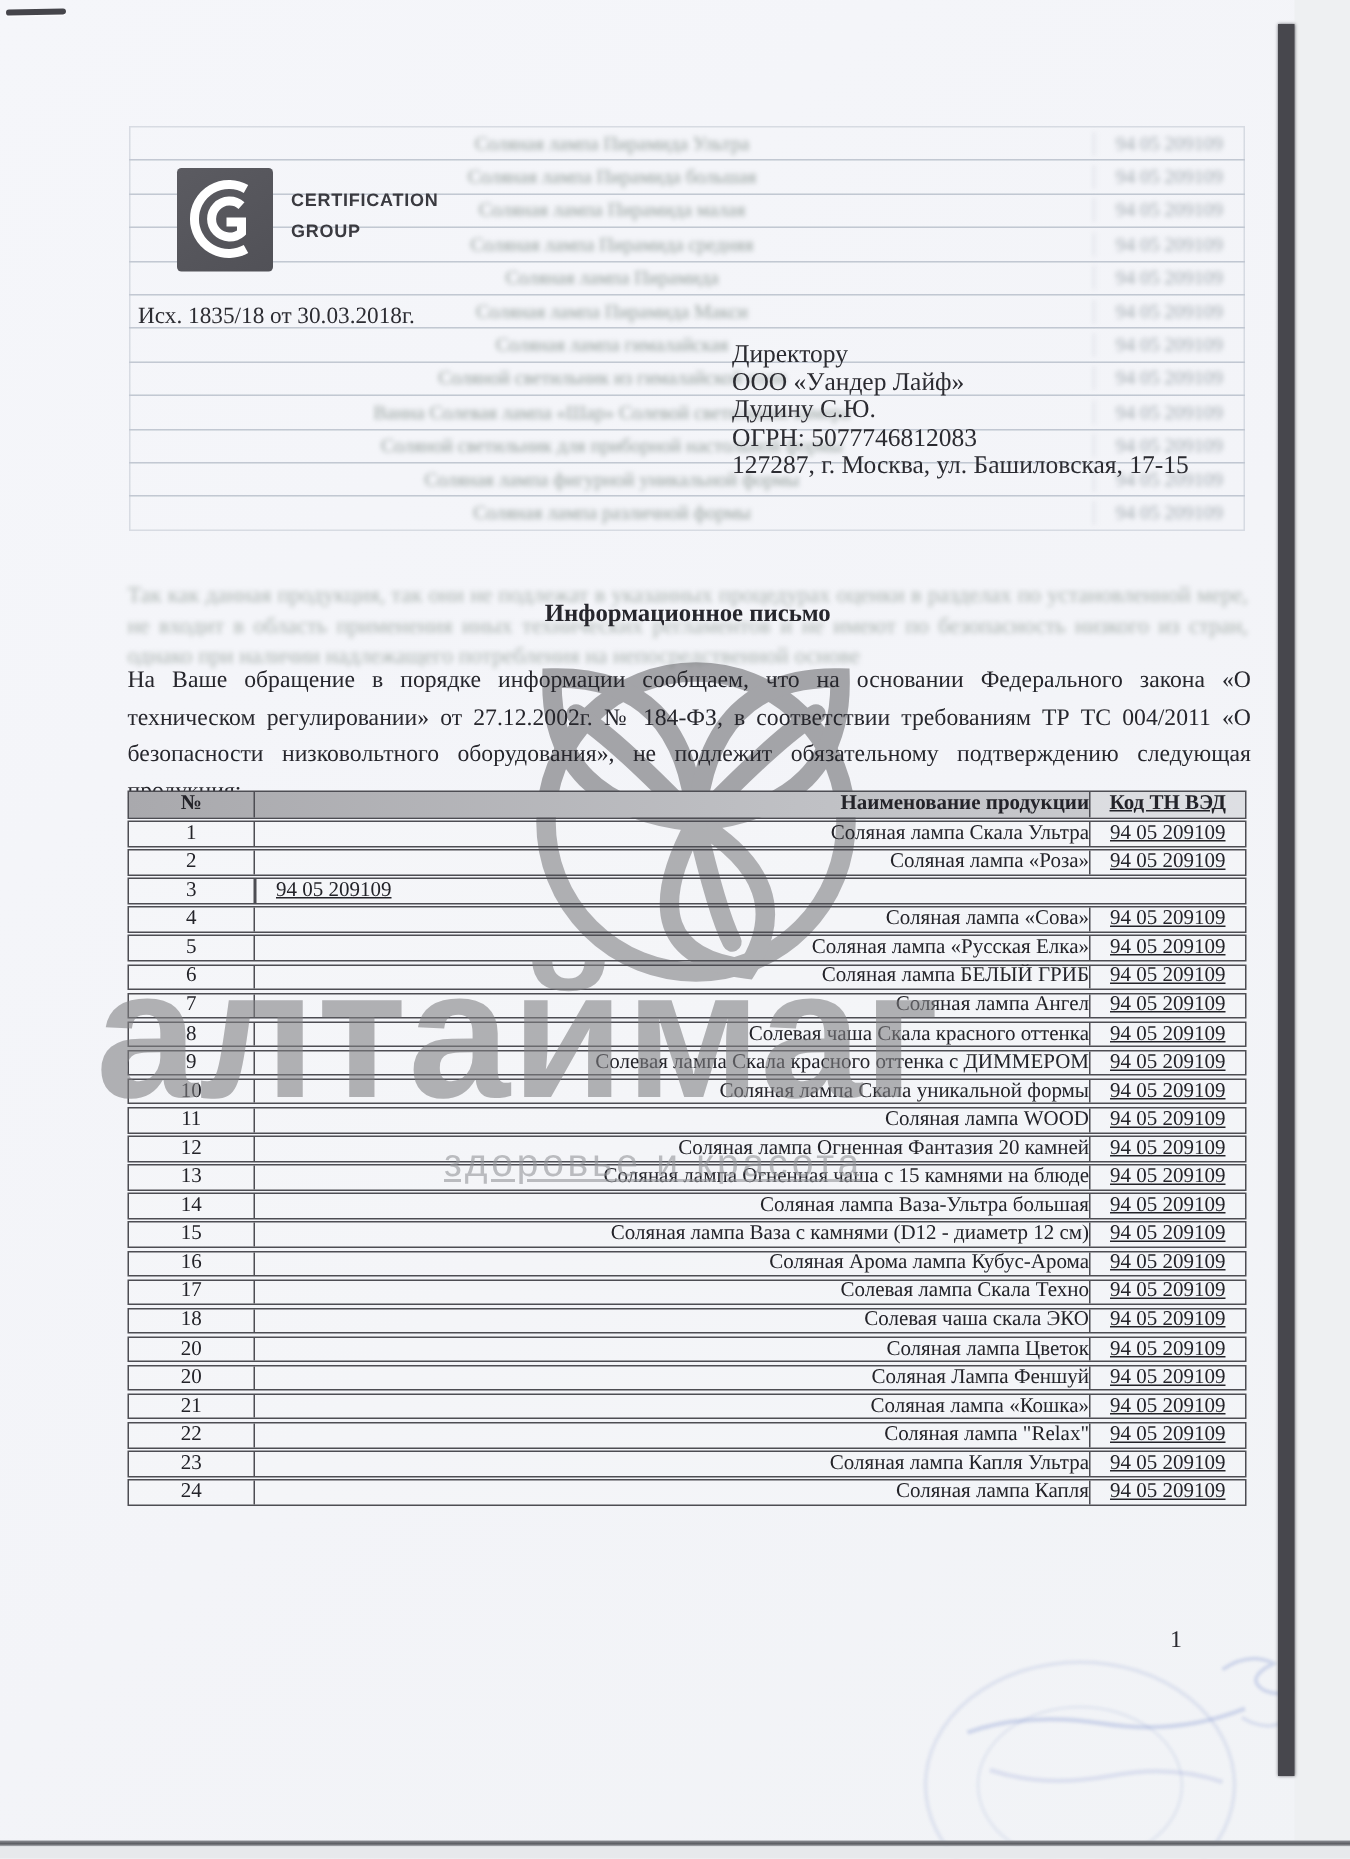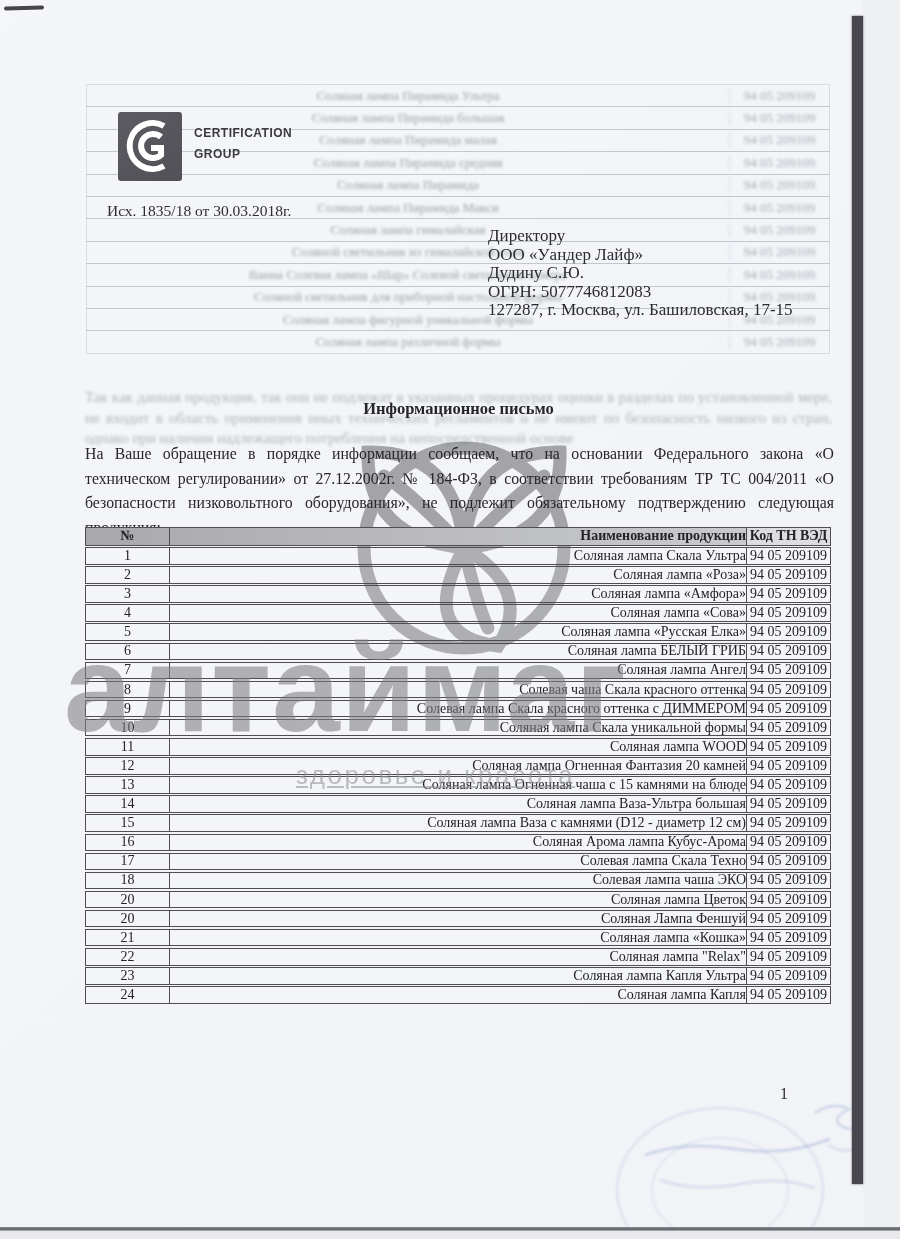--- a/index.html
+++ b/index.html
@@ -34,41 +34,41 @@
   .bleed-par .l1 { text-indent:38px; }
   
   .logo-square { position:absolute; left:118px; top:112px; width:64px; height:69px;
     background:linear-gradient(145deg,#5b5b61,#515157); border-radius:3px; }
   .wordmark { position:absolute; left:194px; top:123px;
     font-family:"Liberation Sans","DejaVu Sans",sans-serif; font-weight:bold;
     font-size:12px; line-height:21px; letter-spacing:.5px; color:#3a3a40; }
   .contact { position:absolute; left:460px; top:109px;
     font-family:"Liberation Sans","DejaVu Sans",sans-serif;
     font-size:14.5px; line-height:19.5px; color:#3e3f44; }
-  .ref-line { position:absolute; left:107px; top:202px; font-size:15.5px; color:#2c2c32; }
+  .ref-line { position:absolute; left:92px; top:202px; font-size:15.5px; color:#2c2c32; }
   .recipient { position:absolute; left:488px; top:227px; font-size:17px;
     line-height:18.6px; color:#2b2b31; }
   
   .title { position:absolute; left:85px; top:399px; width:747px; text-align:center;
     font-weight:bold; font-size:16.5px; color:#26262c; }
   .body-par { position:absolute; left:85px; top:442px; width:749px;
     font-size:15.8px; line-height:24.5px; text-align:justify; color:#26262c; }
   .body-par .indent { text-indent:38px; }
   
   .ptable { position:absolute; left:85px; top:527px; width:746px;
     font-size:14px; color:#232329; }
   .prow { display:flex; height:17.5px; align-items:center;
     border:1.3px solid #4d4d53; margin-bottom:1.6px; background:rgba(255,255,255,.12); }
   .prow.head { font-weight:bold; height:18.5px;
     background:linear-gradient(to right,#a9a9ad,#bfc0c4 60%,#cdced2); }
   .c-num { width:84px; text-align:center; border-right:1.3px solid #4d4d53; align-self:stretch;
     display:flex; align-items:center; justify-content:center; }
   .c-name { flex:1; text-align:right; white-space:nowrap; overflow:hidden; }
-  .c-code { width:84px; border-left:1.3px solid #4d4d53; align-self:stretch;
-    display:flex; align-items:center; justify-content:center; }
+  .c-code { width:104px; border-left:1.3px solid #4d4d53; align-self:stretch;
+    display:flex; align-items:center; justify-content:center;text-decoration:underline; }
   .prow.head .c-code { background:rgba(235,236,240,.55); }
   
   .wm-word { position:absolute; left:64px; top:628px; width:700px;
     font-family:"Liberation Sans","DejaVu Sans",sans-serif; font-weight:bold;
     font-size:122px; letter-spacing:1px; color:#7f7f82; opacity:.58; line-height:1;
     filter:blur(.4px); pointer-events:none; }
   .wm-tag { position:absolute; left:296px; top:760px;
     font-family:"Liberation Sans","DejaVu Sans",sans-serif; font-size:26px;
     letter-spacing:2.5px; color:#94969a; opacity:.6; filter:blur(.5px); pointer-events:none;text-decoration:underline; }
   .wm-flower { position:absolute; left:338px; top:430px; opacity:.52; pointer-events:none; }
@@ -192,21 +192,20 @@
         <div class="c-name">Соляная лампа Скала Ультра</div>
         <div class="c-code">94 05 209109</div>
       </div>
       <div class="prow">
         <div class="c-num">2</div>
         <div class="c-name">Соляная лампа «Роза»</div>
         <div class="c-code">94 05 209109</div>
       </div>
       <div class="prow">
         <div class="c-num">3</div>
-        <div class="c-name">Соляная лампа «Амфора»</div>
         <div class="c-code">94 05 209109</div>
       </div>
       <div class="prow">
         <div class="c-num">4</div>
         <div class="c-name">Соляная лампа «Сова»</div>
         <div class="c-code">94 05 209109</div>
       </div>
       <div class="prow">
         <div class="c-num">5</div>
         <div class="c-name">Соляная лампа «Русская Елка»</div>
@@ -267,21 +266,21 @@
         <div class="c-name">Соляная Арома лампа Кубус-Арома</div>
         <div class="c-code">94 05 209109</div>
       </div>
       <div class="prow">
         <div class="c-num">17</div>
         <div class="c-name">Солевая лампа Скала Техно</div>
         <div class="c-code">94 05 209109</div>
       </div>
       <div class="prow">
         <div class="c-num">18</div>
-        <div class="c-name">Солевая лампа чаша ЭКО</div>
+        <div class="c-name">Солевая чаша скала ЭКО</div>
         <div class="c-code">94 05 209109</div>
       </div>
       <div class="prow">
         <div class="c-num">20</div>
         <div class="c-name">Соляная лампа Цветок</div>
         <div class="c-code">94 05 209109</div>
       </div>
       <div class="prow">
         <div class="c-num">20</div>
         <div class="c-name">Соляная Лампа Феншуй</div>

